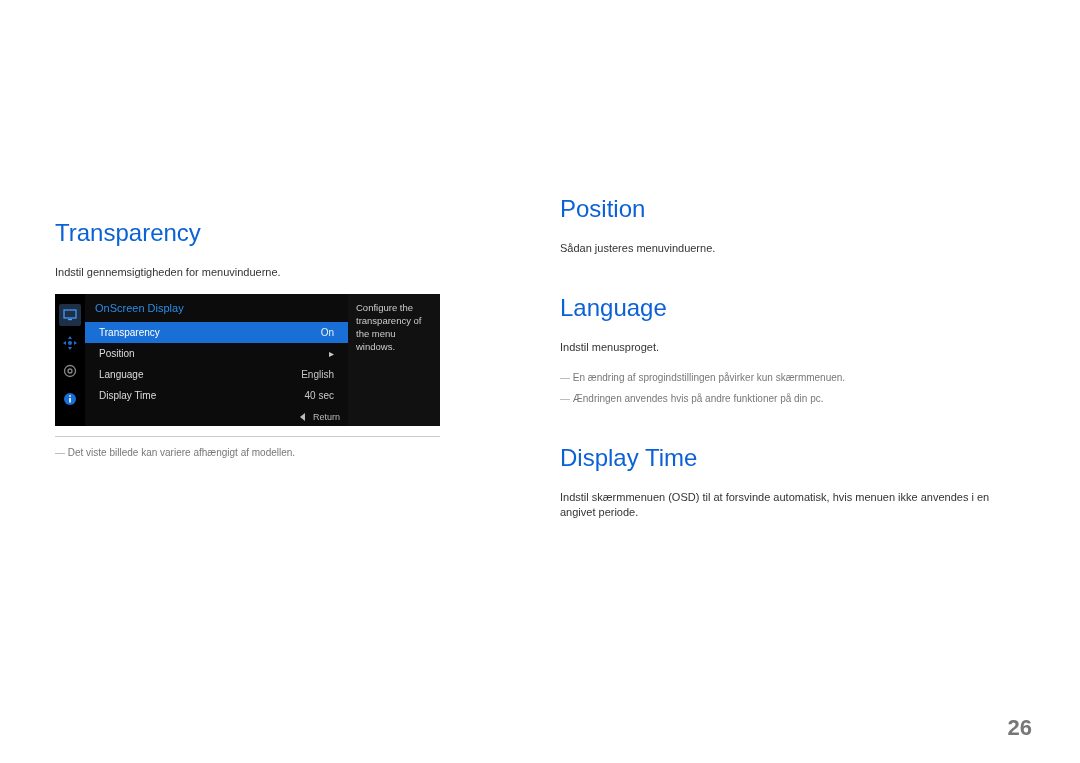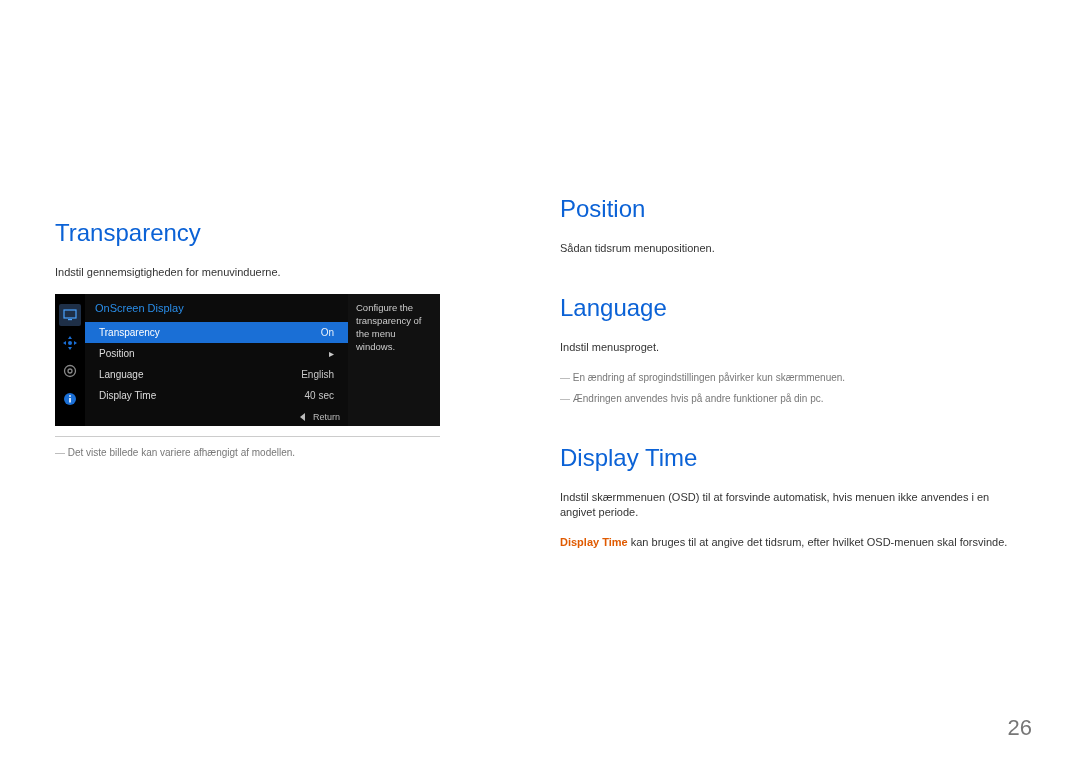--- a/index.html
+++ b/index.html
@@ -133,21 +133,21 @@
     color: #e05a00;
     font-weight: 600;
   }
 
   .page-num {
     position: absolute;
     bottom: 22px;
     right: 48px;
     font-size: 22px;
     color: #777;
-    font-weight: 400;
+    font-weight: 700;
   }
 
   
   svg { display: block; }
 </style>
 </head>
 <body>
 
 <div class="page">
 
@@ -217,34 +217,31 @@
     </div>
 
     <hr class="sep">
     <p class="note">Det viste billede kan variere afhængigt af modellen.</p>
   </div>
 
   <div class="col col-right">
 
     <div class="section-block">
       <h1 class="section">Position</h1>
-      <p class="desc">Sådan tidsrum menupositionen.</p>
+      <p class="desc">Sådan justeres menuvinduerne.</p>
     </div>
 
     <div class="section-block">
       <h1 class="section">Language</h1>
       <p class="desc">Indstil menusproget.</p>
       <p class="note">En ændring af sprogindstillingen påvirker kun skærmmenuen.</p>
       <p class="note">Ændringen anvendes hvis på andre funktioner på din pc.</p>
     </div>
 
     <div class="section-block">
       <h1 class="section">Display Time</h1>
       <p class="desc">Indstil skærmmenuen (OSD) til at forsvinde automatisk, hvis menuen ikke anvendes i en angivet periode.</p>
-      <p class="desc">
-        <span class="hl">Display Time</span><span> kan bruges til at angive det tidsrum, efter hvilket OSD-menuen skal forsvinde.</span>
-      </p>
     </div>
 
   </div>
 </div>
 
 <div class="page-num">26</div>
 
 </body></html>

